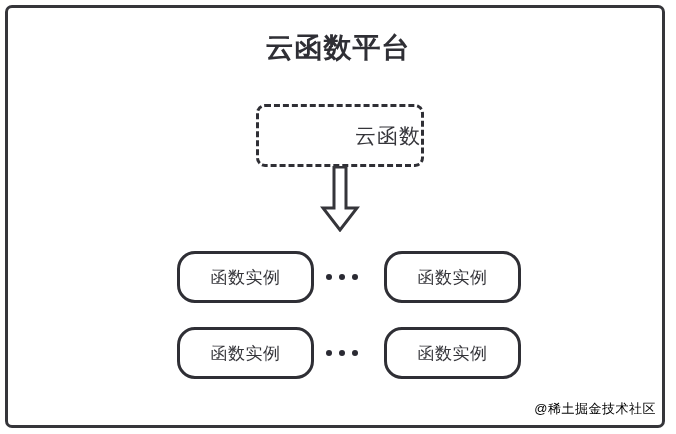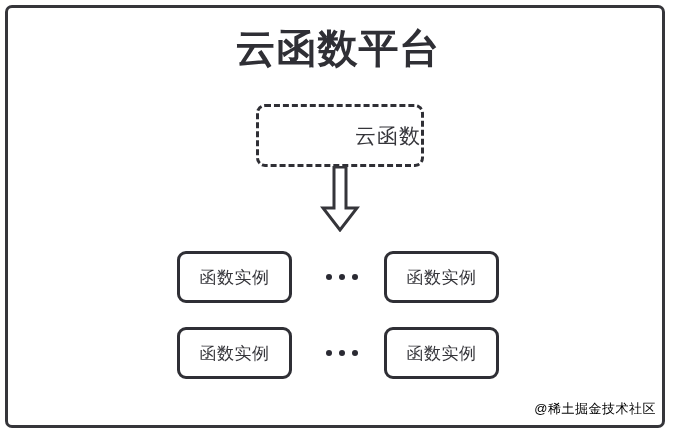--- a/index.html
+++ b/index.html
@@ -34,21 +34,21 @@
     background: #ffffff;
   }
 
   
   .platform-title {
     position: absolute;
     left: 0;
     top: 26px;
     width: 676px;
     text-align: center;
-    font-size: 40px;
+    font-size: 28px;
     font-weight: bold;
     color: #2f2f35;
     letter-spacing: 1px;
     line-height: 44px;
     white-space: nowrap;
   }
 
   
   .fn-box {
     position: absolute;
@@ -86,25 +86,25 @@
     left: 0;
     width: 676px;
     height: 52px;
   }
   .instance-row.row-1 { top: 251px; }
   .instance-row.row-2 { top: 327px; }
 
   .instance-box {
     position: absolute;
     top: 0;
-    width: 115px;
+    width: 137px;
     height: 52px;
     box-sizing: border-box;
     border: 3px solid #2f2f35;
-    border-radius: 9px;
+    border-radius: 18px;
     background: #ffffff;
     display: flex;
     align-items: center;
     justify-content: center;
   }
   .instance-box.left  { left: 177px; }
   .instance-box.right { left: 384px; }
 
   .instance-label {
     font-size: 17px;

